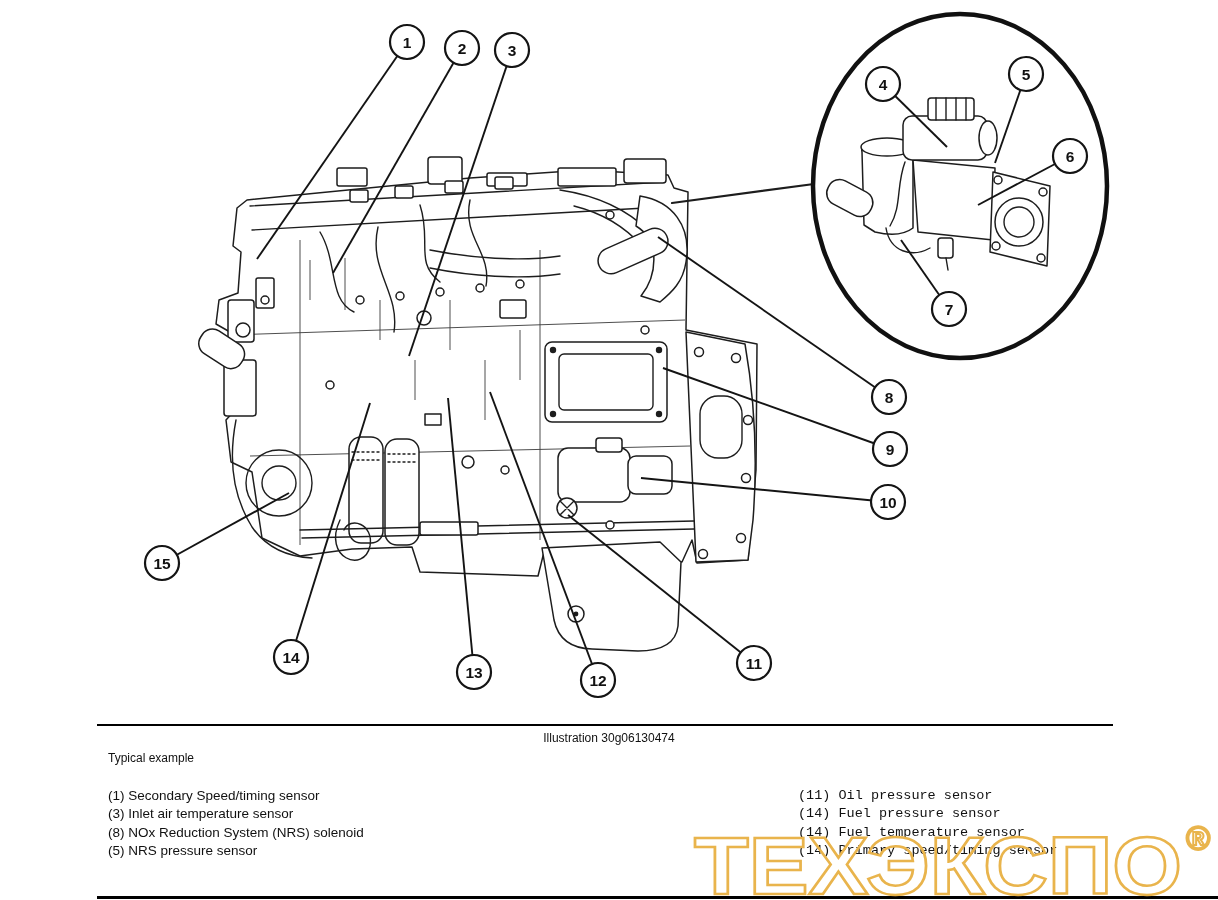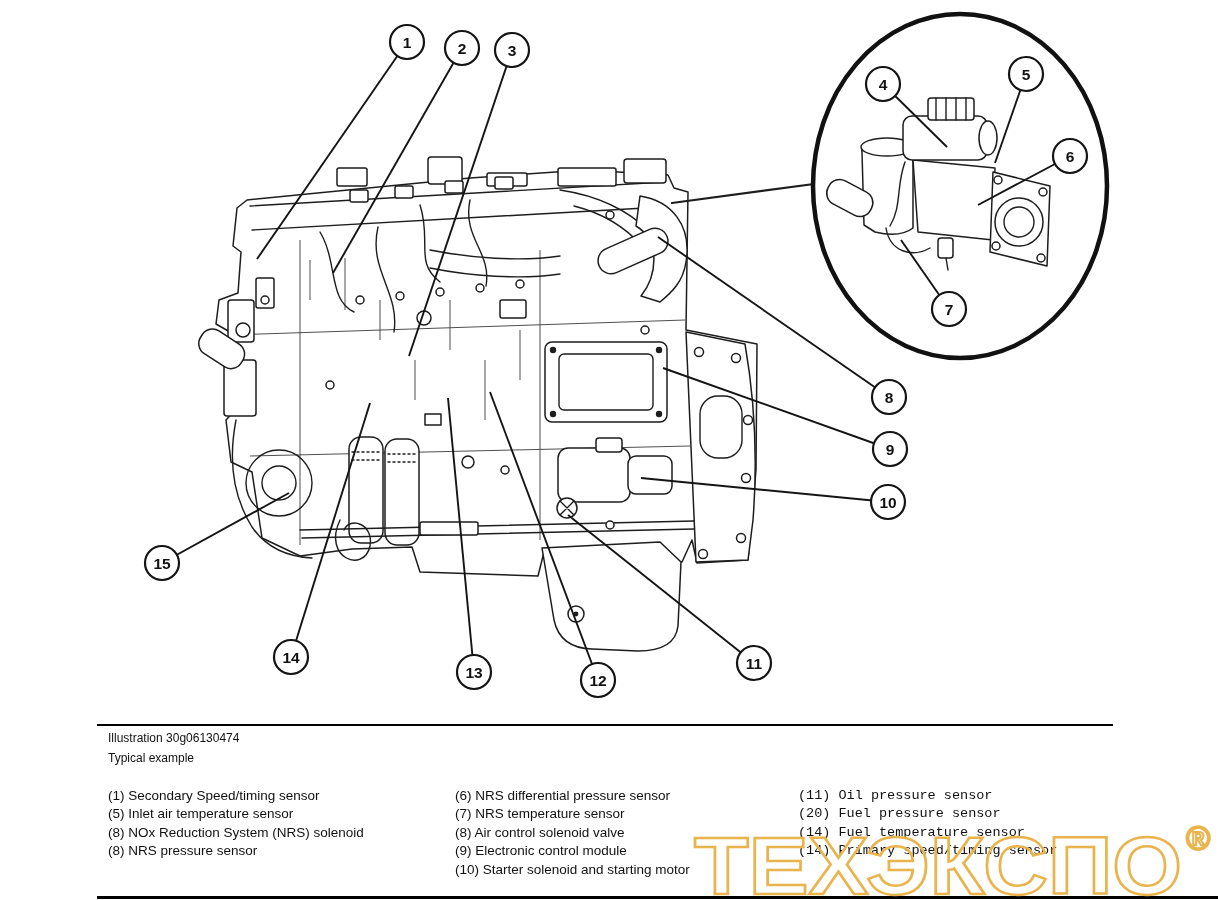--- a/index.html
+++ b/index.html
@@ -20,21 +20,21 @@
   .leader { stroke:#141414; stroke-width:1.9; }
   .callout-circle { fill:#ffffff; stroke:#141414; stroke-width:2.2; }
   .callout-num { font-size:15.5px; font-weight:700; fill:#111; text-anchor:middle; }
 
   #diagram-svg { position:absolute; left:0; top:0; }
 
   .rule-top    { position:absolute; left:97px;  top:724px; width:1016px; height:2px; background:#000; }
   .rule-bottom { position:absolute; left:97px;  top:896px; width:1121px; height:3px; background:#000; }
 
   .caption-row { position:absolute; left:108px; top:731px; width:1002px;
-                 display:flex; justify-content:flex-start; font-size:12px; }
+                 display:flex; justify-content:center; font-size:12px; }
   .fig-title   { position:absolute; left:108px; top:751px; font-size:12px; }
 
   .legend { position:absolute; left:0; top:787px; width:1218px; height:100px; }
   .legend-col { position:absolute; top:0; font-size:13.5px; line-height:18.4px; white-space:nowrap; }
   .legend-col.c1 { left:108px; width:345px; }
   .legend-col.c2 { left:455px; width:340px; }
   .legend-col.c3 { left:798px; width:330px;font-family:Liberation Mono, monospace; }
 
   #watermark-svg { position:absolute; left:0; top:0; pointer-events:none; z-index:5; }
   .wm-text { font-weight:700; fill:none; }
@@ -272,34 +272,27 @@
   <div class="caption-row">
     <span>Illustration 30</span>
     <span>g06130474</span>
   </div>
 
   <div class="fig-title">Typical example</div>
 
   <div class="legend">
     <div class="legend-col c1">
         <div class="legend-item">(1) Secondary Speed/timing sensor</div>
-        <div class="legend-item">(5) Inlet air temperature sensor</div>
+        <div class="legend-item">(3) Inlet air temperature sensor</div>
         <div class="legend-item">(8) NOx Reduction System (NRS) solenoid</div>
-        <div class="legend-item">(8) NRS pressure sensor</div>
-      </div>
-    <div class="legend-col c2">
-        <div class="legend-item">(6) NRS differential pressure sensor</div>
-        <div class="legend-item">(7) NRS temperature sensor</div>
-        <div class="legend-item">(8) Air control solenoid valve</div>
-        <div class="legend-item">(9) Electronic control module</div>
-        <div class="legend-item">(10) Starter solenoid and starting motor</div>
+        <div class="legend-item">(5) NRS pressure sensor</div>
       </div>
     <div class="legend-col c3">
         <div class="legend-item">(11) Oil pressure sensor</div>
-        <div class="legend-item">(20) Fuel pressure sensor</div>
+        <div class="legend-item">(14) Fuel pressure sensor</div>
         <div class="legend-item">(14) Fuel temperature sensor</div>
         <div class="legend-item">(14) Primary speed/timing sensor</div>
       </div>
   </div>
 
   <div class="rule-bottom"></div>
 
   <svg id="watermark-svg" width="1218" height="900" viewBox="0 0 1218 900">
     <text class="wm-text" x="694" y="894" font-size="82" textLength="488" lengthAdjust="spacingAndGlyphs" stroke-width="2.5" stroke="#E9B44C">ТЕХЭКСПО</text>
     <text class="wm-text" x="1186" y="850" font-size="33" stroke-width="2" stroke="#E9B44C">®</text>

